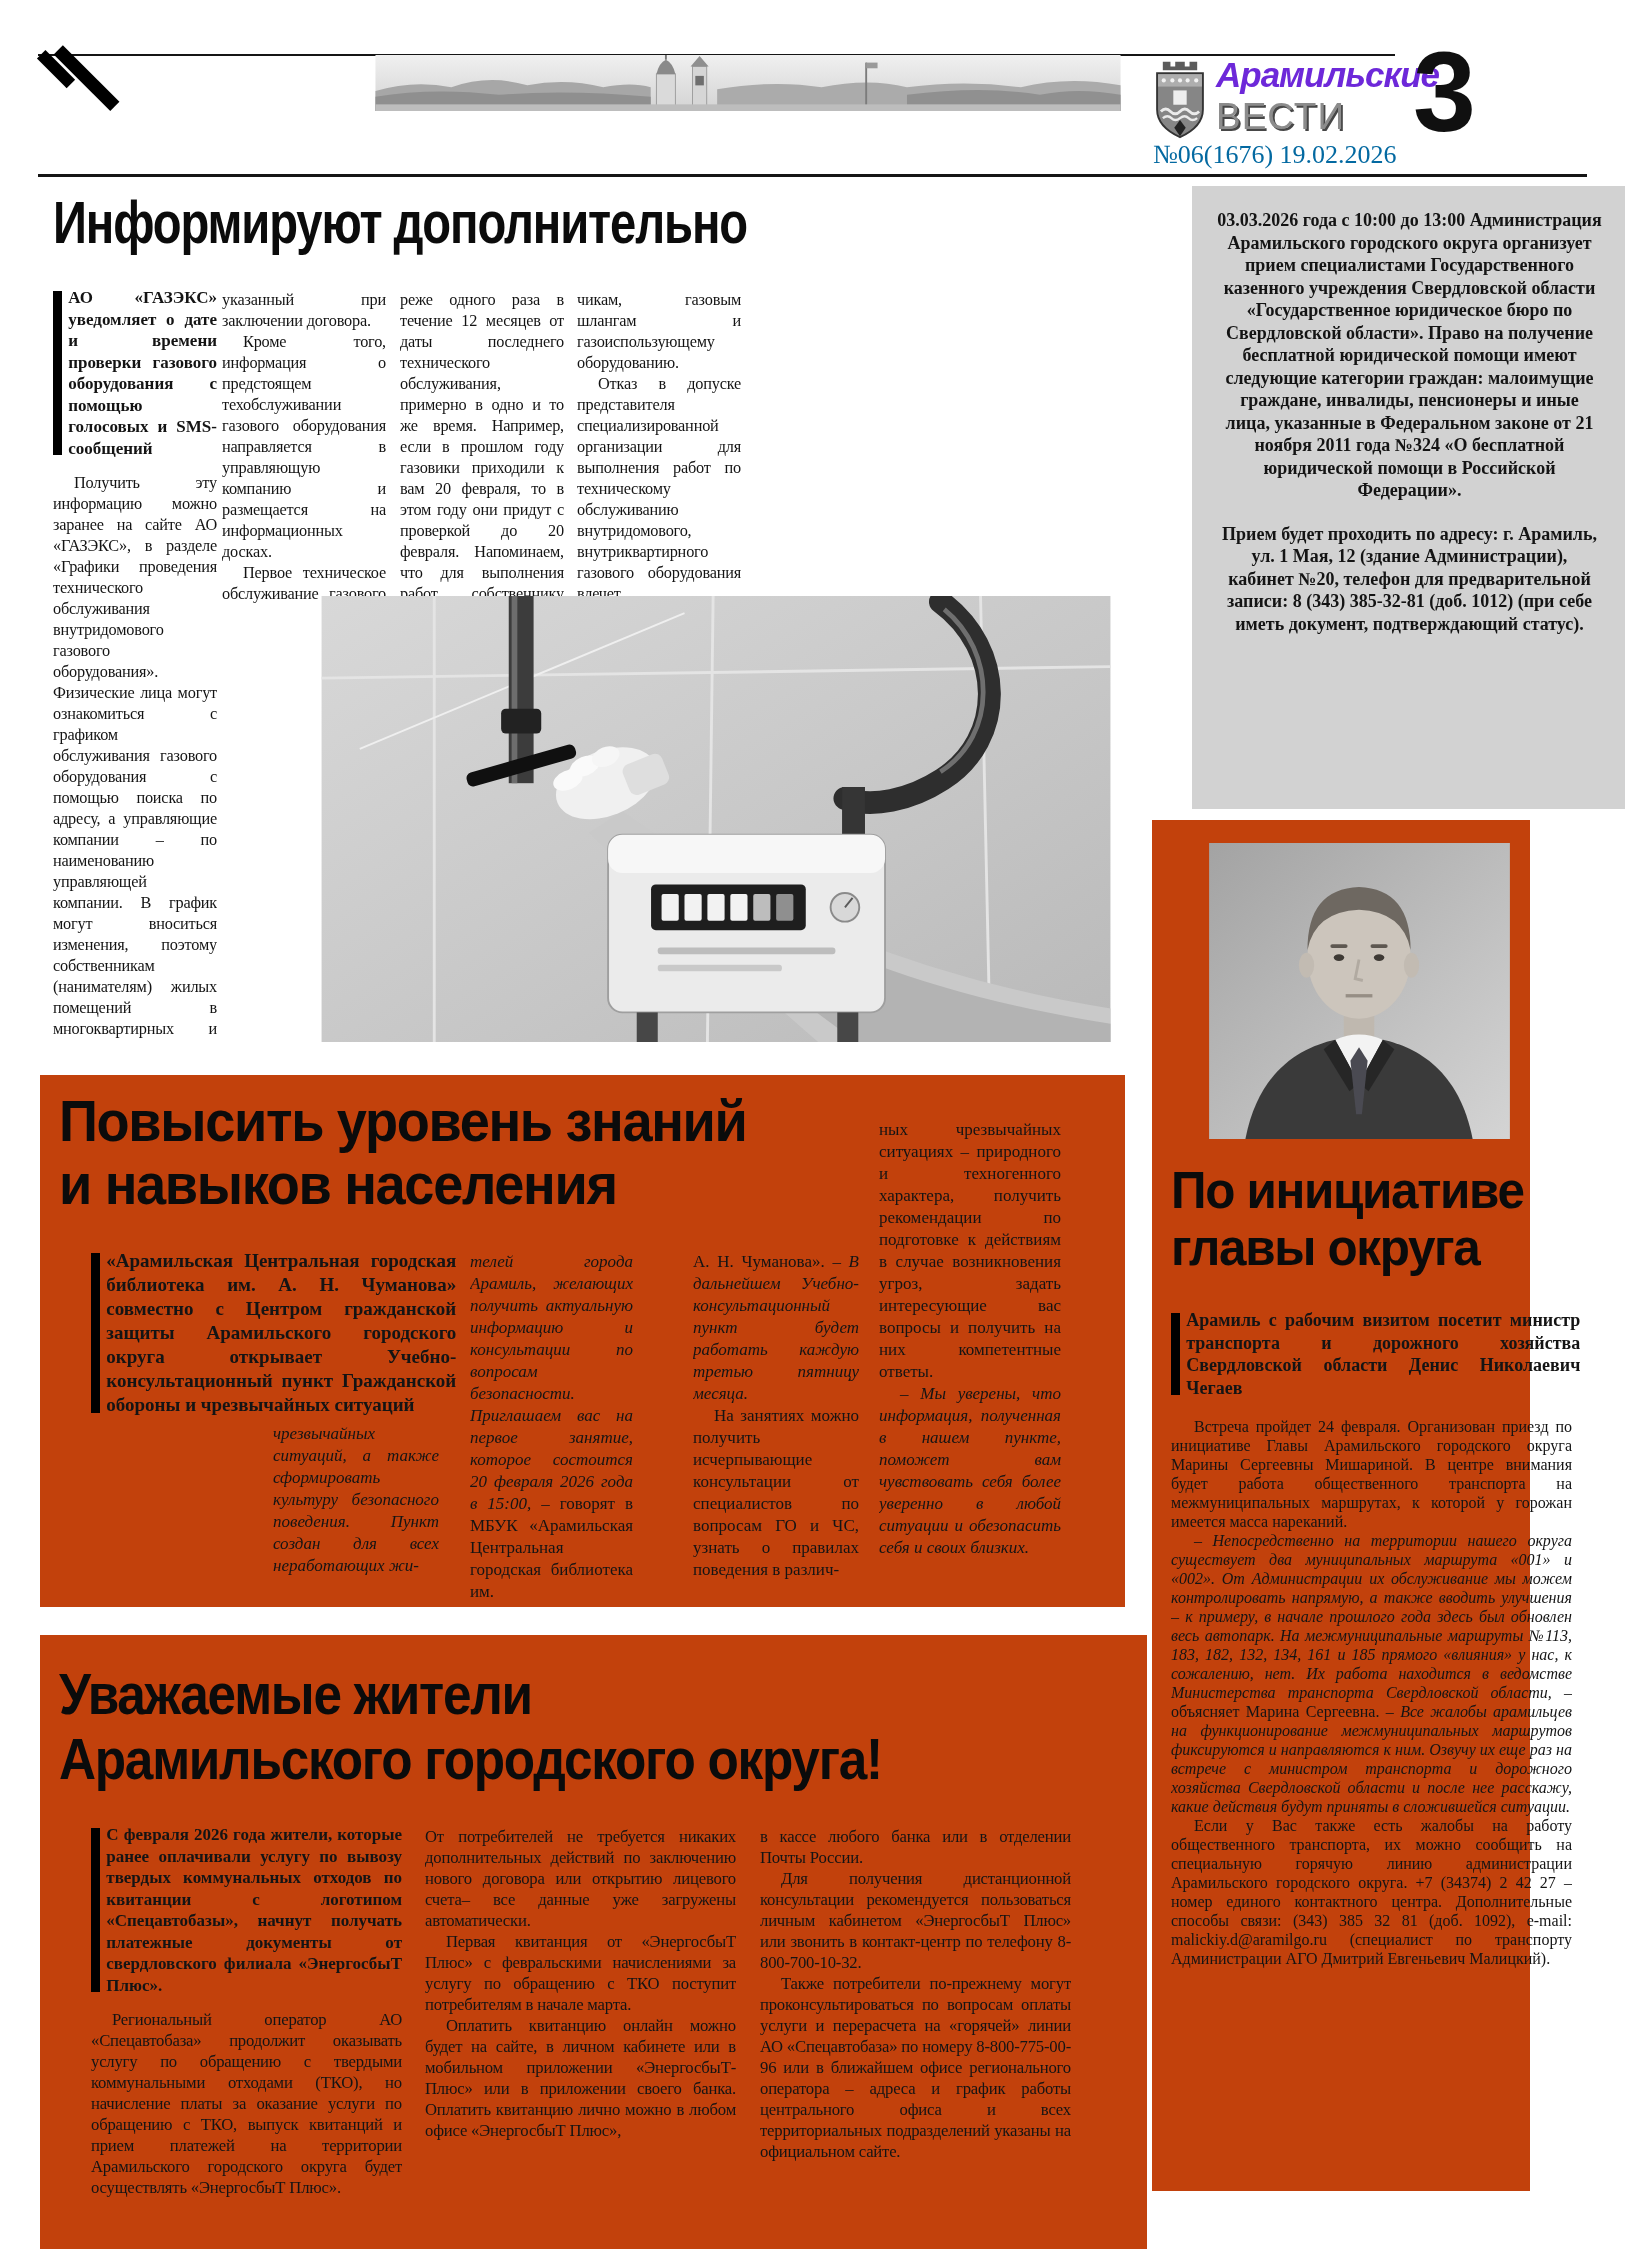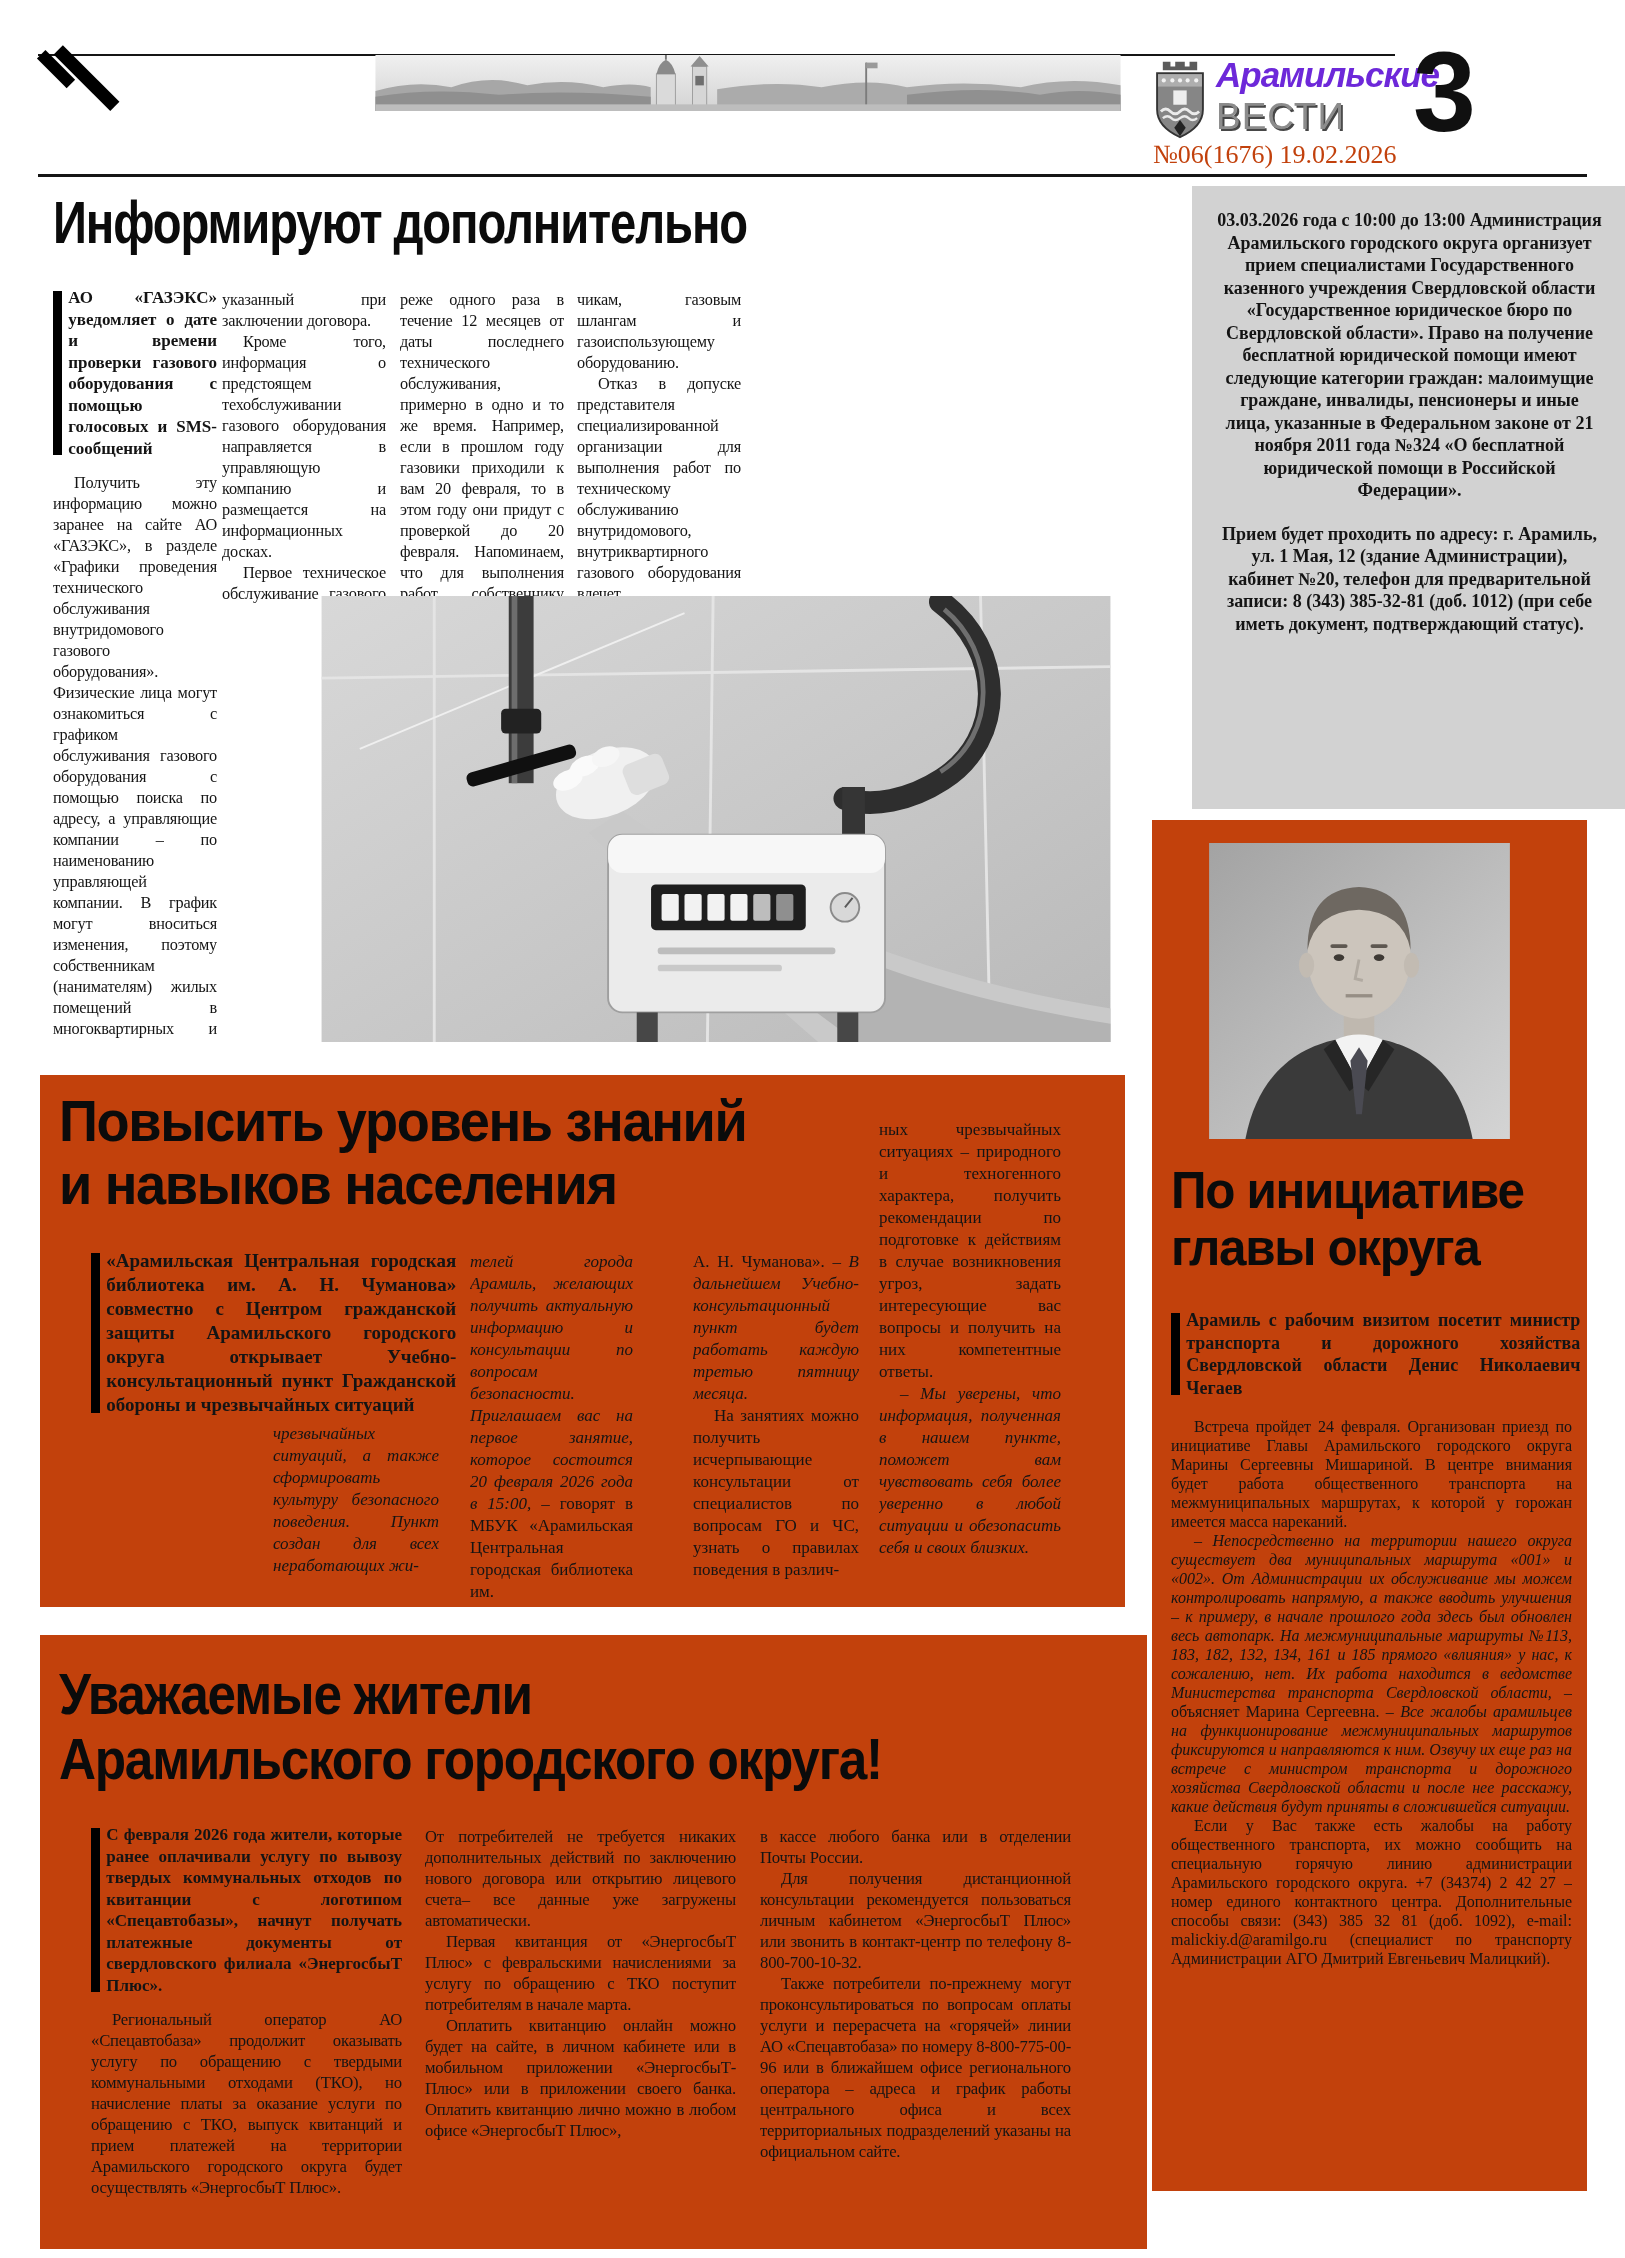--- a/index.html
+++ b/index.html
@@ -23,21 +23,21 @@
   .annt{font-size:18px;line-height:22.5px;margin-left:40px;}
   .lead1{font-size:17px;line-height:21.5px;}
   .lead2{font-size:19px;line-height:24px;}
   .lead4{font-size:18px;line-height:22.5px;}
   .brandtop{font-family:"Liberation Sans",sans-serif;font-weight:bold;font-style:italic;
             font-size:35px;letter-spacing:-1px;}
   .brandbot{font-family:"Liberation Sans",sans-serif;font-weight:normal;font-size:37px;
             letter-spacing:1px;color:#8c8c8c;text-shadow:1.9px 1.9px 0 #474747;line-height:50px;}
   .pageno{font-family:"Liberation Sans",sans-serif;font-weight:bold;font-size:113px;
           line-height:96px;color:#101010;}
-  .issue{font-size:26px;color:#c2410c;}
+  .issue{font-size:26px;color:#0369a1;}
   .cbar{position:absolute;background:#000;transform:rotate(-45deg);}
   i{font-style:italic;}
 </style>
 </head>
 <body>
 
 <div class="page">
 
   <div class="abs rule" style="left:38px;top:54px;width:1357px;height:1.9px;"></div>
 
@@ -222,21 +222,21 @@
       <p>Оплатить квитанцию онлайн можно будет на сайте, в личном кабинете или в мобильном приложении «ЭнергосбыТ-Плюс» или в приложении своего банка. Оплатить квитанцию лично можно в любом офисе «ЭнергосбыТ Плюс»,</p>
     </div>
 
     <div class="abs col bodytxt" style="left:720px;top:191px;width:311px;height:413px;font-size:16.7px;">
       <p class="ni">в кассе любого банка или в отделении Почты России.</p>
       <p>Для получения дистанционной консультации рекомендуется пользоваться личным кабинетом «ЭнергосбыТ Плюс» или звонить в контакт-центр по телефону 8-800-700-10-32.</p>
       <p>Также потребители по-прежнему могут проконсультироваться по вопросам оплаты услуги и перерасчета на «горячей» линии АО «Спецавтобаза» по номеру 8-800-775-00-96 или в ближайшем офисе регионального оператора – адреса и график работы центрального офиса и всех территориальных подразделений указаны на официальном сайте.</p>
     </div>
   </div>
 
-  <div class="abs panel" style="left:1152px;top:820px;width:435px;height:1371px;">
+  <div class="abs panel" style="left:1152px;top:820px;width:378px;height:1371px;">
 
     <div class="abs" style="left:57px;top:23px;width:301px;height:296px;">
       <svg width="301" height="296" viewBox="0 0 315 310">
         <defs>
           <linearGradient id="pbg" x1="0" y1="0" x2="1" y2="1">
             <stop offset="0" stop-color="#a3a3a3"></stop>
               <stop offset="1" stop-color="#d4d4d4"></stop>
           </linearGradient>
         </defs>
         <rect width="315" height="310" fill="url(#pbg)"></rect>

